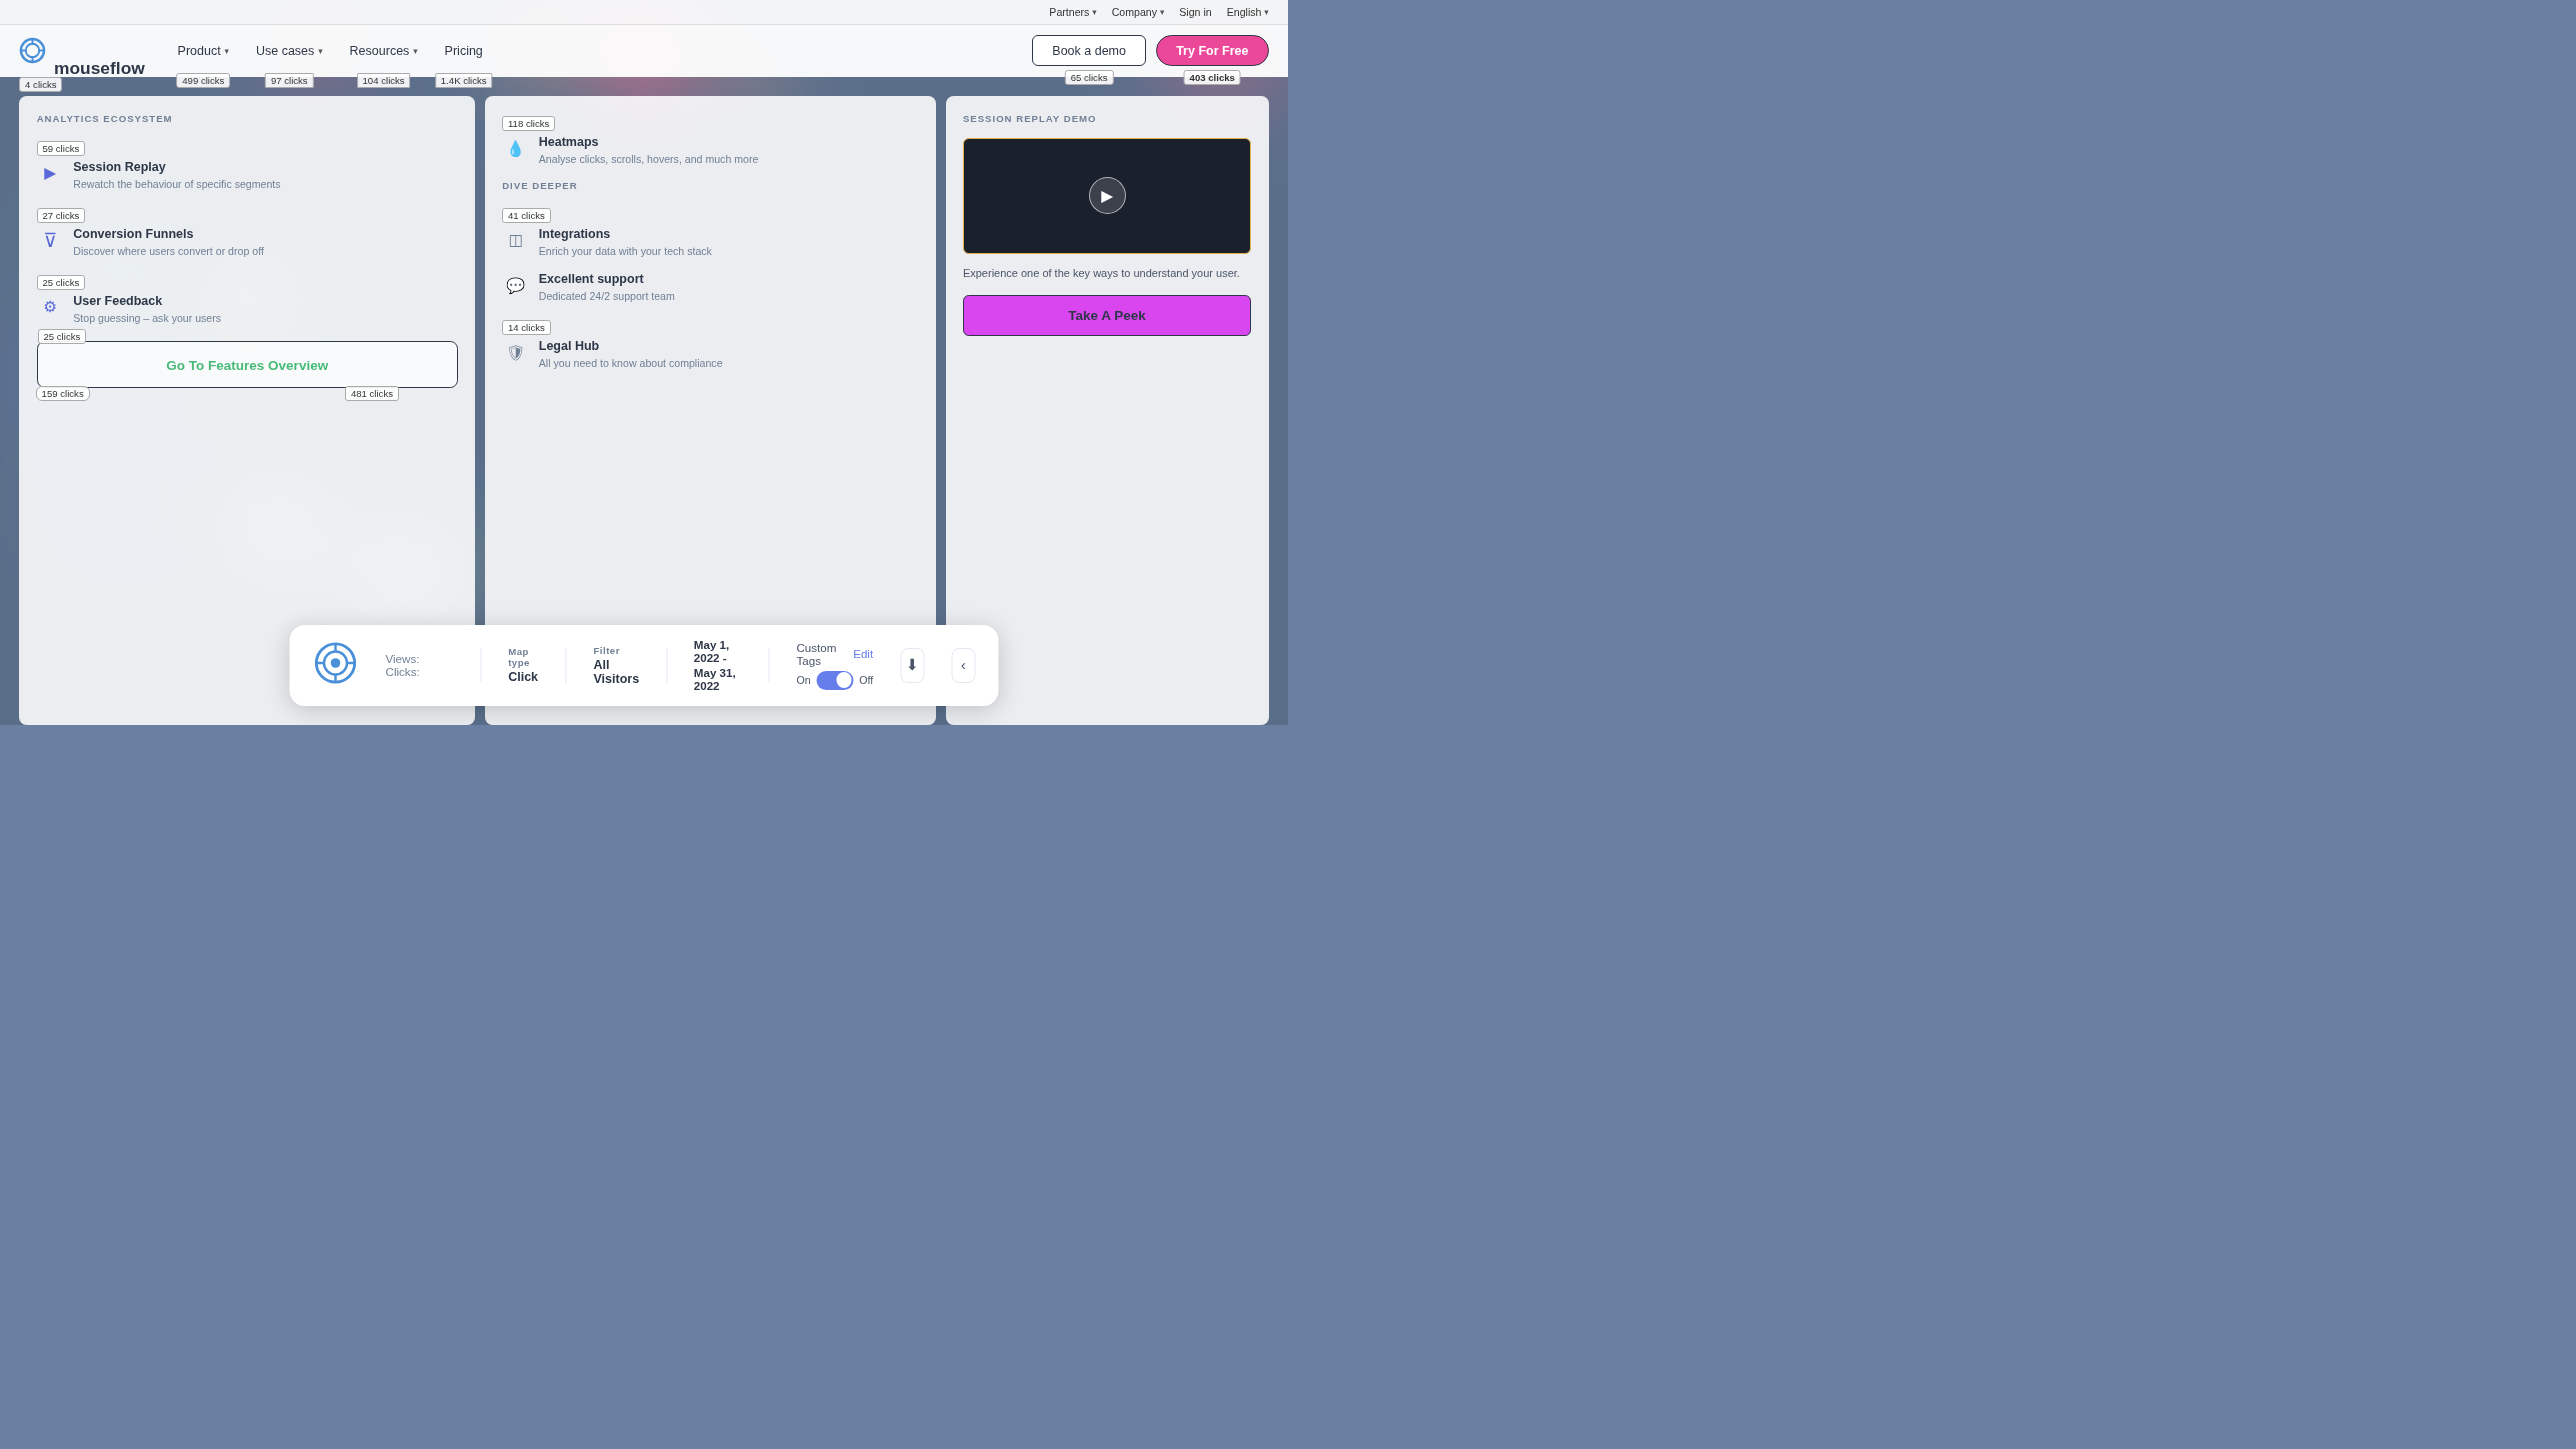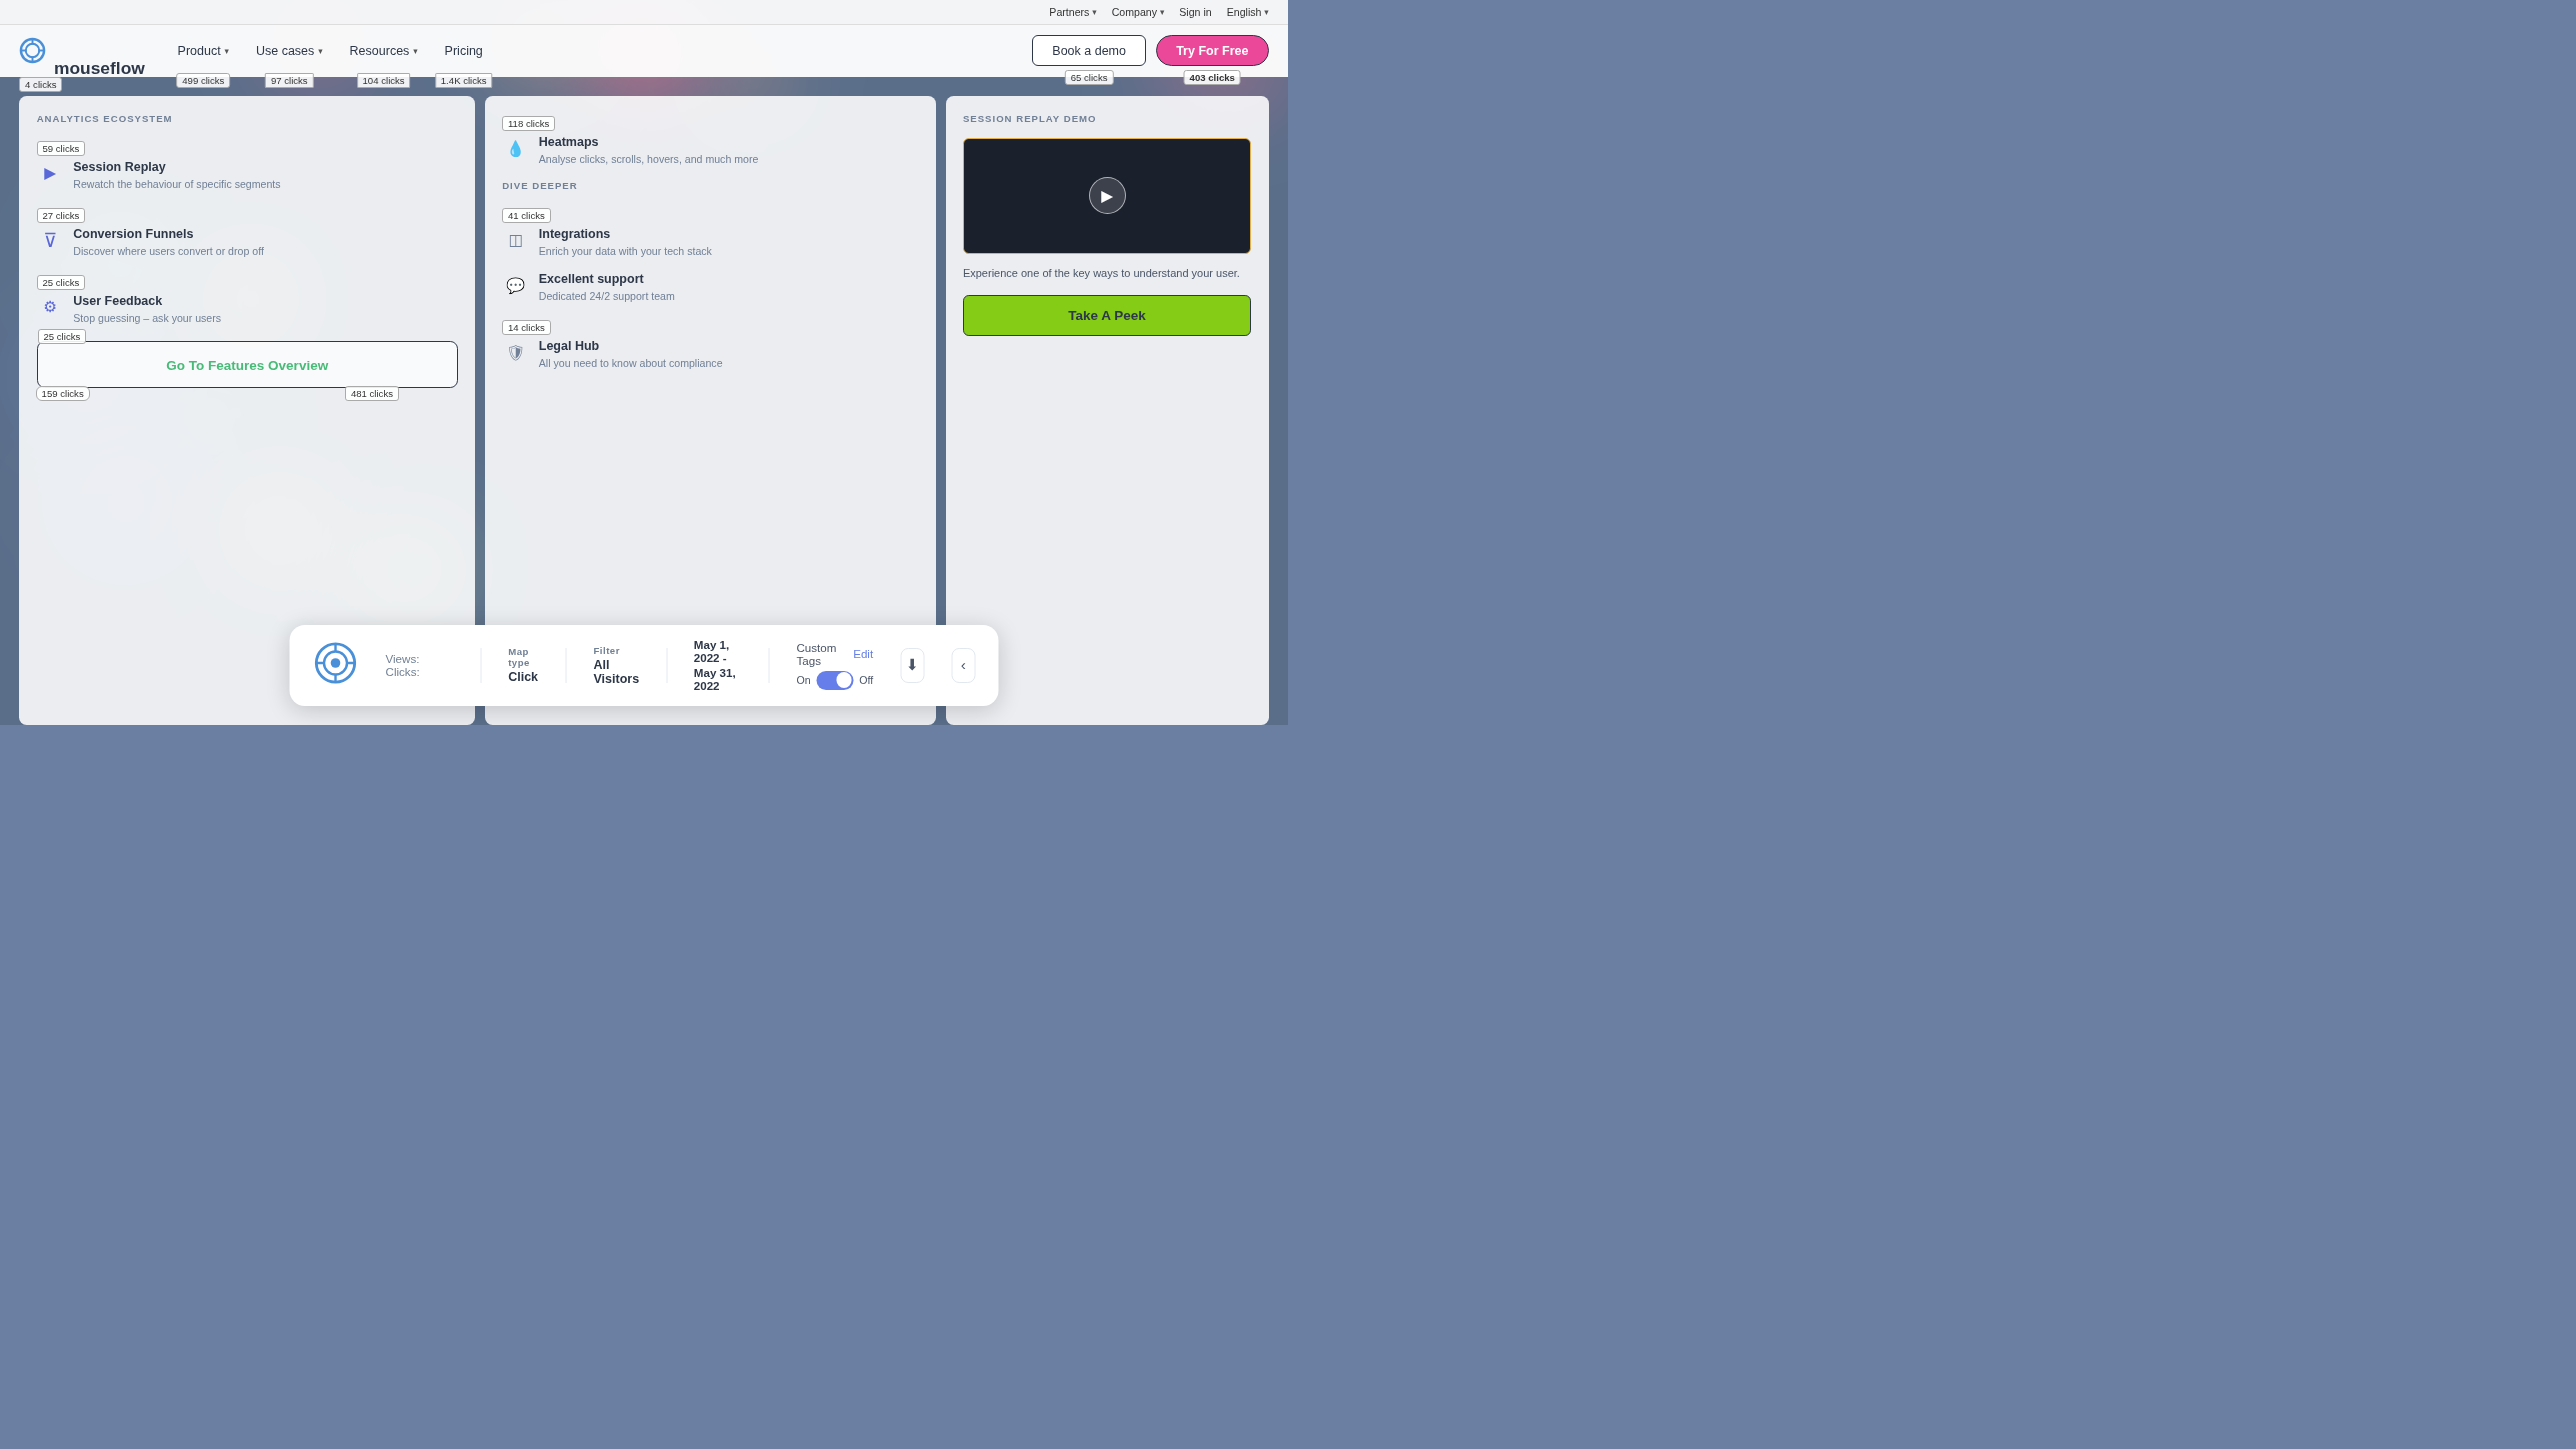--- a/index.html
+++ b/index.html
@@ -339,21 +339,21 @@
       font-size: 11px;
       color: #4a5568;
       line-height: 1.5;
       margin-bottom: 13.5px;
     }
     .take-peek-btn {
       width: 100%;
       padding: 11.6px;
       border: 1.9px solid #2d3748;
       border-radius: 5.8px;
-      background: #84cc16;
+      background: #d946ef;
       font-size: 13.5px;
       font-weight: 600;
       color: #2d3748;
       cursor: pointer;
       text-align: center;
     }
 
     
     .bottom-toolbar {
       position: absolute;

